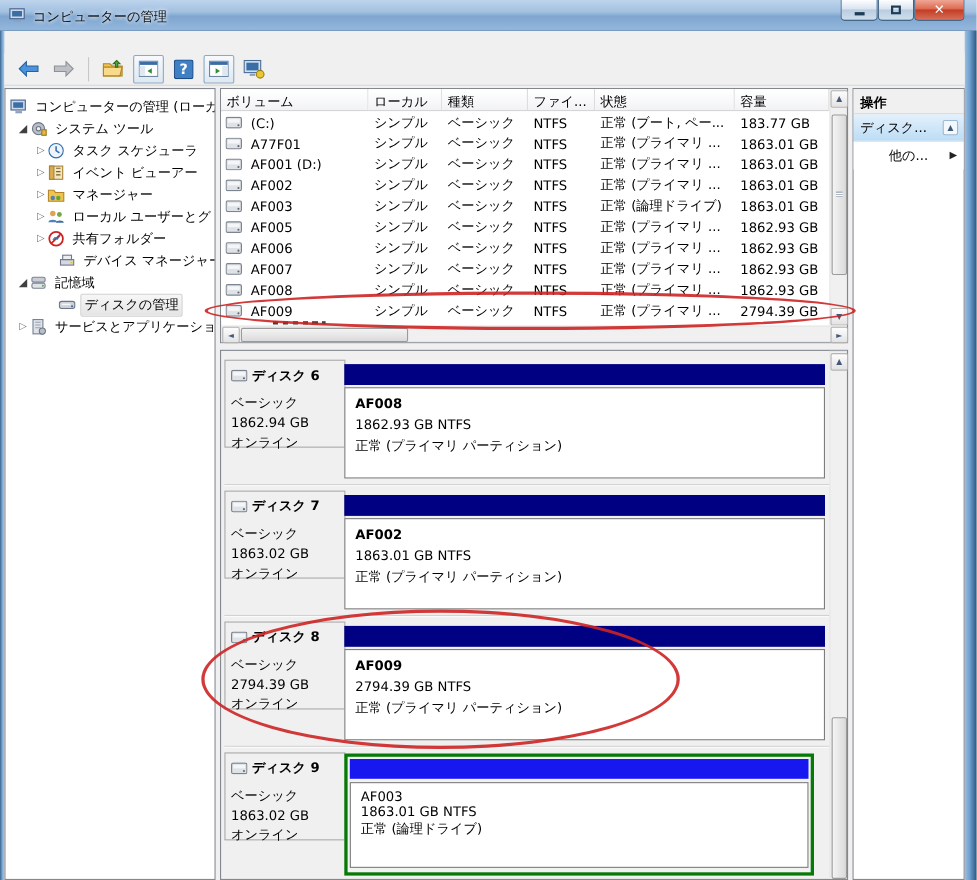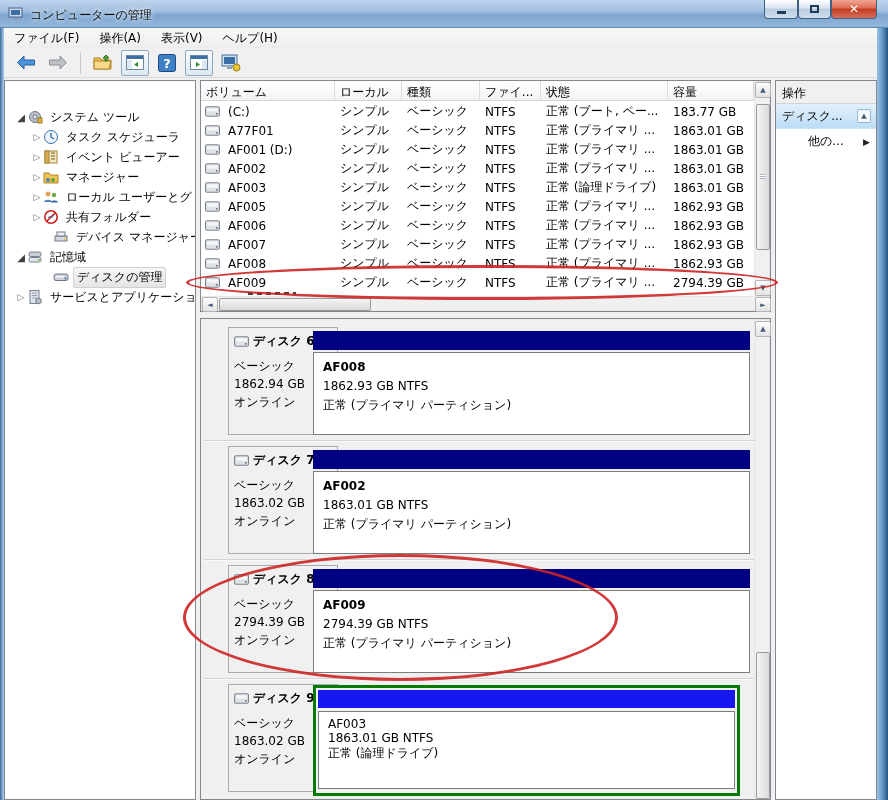--- a/index.html
+++ b/index.html
@@ -55,32 +55,32 @@
   
   .sb-track { background:#f0f0f0; border:1px solid #e6e6e6; }
   .sb-btn { background:linear-gradient(#fdfdfd,#e3e3e3); border:1px solid #b4b4b4; border-radius:2px;
     display:flex; align-items:center; justify-content:center; font-size:7px; color:#44587c; }
   .sb-thumb { background:linear-gradient(90deg,#f4f4f4,#dadada); border:1px solid #9a9a9a; border-radius:2px; }
   .sb-thumb.h { background:linear-gradient(#f4f4f4,#dadada); }
   .grip { position:absolute; left:3px; right:3px; top:50%; height:5px; margin-top:-3px;
     background:repeating-linear-gradient(#aeb6c2 0 1px,#fff 1px 2px); }
 
   
-  .disk-info { position:absolute; left:3px; width:110px; height:108px; background:#f0f0f0; border:1px solid #aaa; padding:5px 4px 0 5px;margin-left:24px; }
+  .disk-info { position:absolute; left:3px; width:110px; height:80px; background:#f0f0f0; border:1px solid #aaa; padding:5px 4px 0 5px; }
   .disk-info .dname { font-weight:bold; display:flex; align-items:center; gap:4px; margin-bottom:7px; white-space:nowrap; }
   .disk-info div.line { line-height:18px; white-space:nowrap; }
   .part-bar { position:absolute; left:112px; height:19px; }
   .part-box { position:absolute; left:112px; background:#fff; border:1px solid #7d7d7d; padding:5px 0 0 9px; }
   .part-box .pname { font-weight:bold; line-height:19px; white-space:nowrap; }
   .part-box .pline { line-height:19px; white-space:nowrap; }
   .divider { position:absolute; left:3px; width:550px; height:2px; border-top:1px solid #d2d2d2; border-bottom:1px solid #fafafa; }
   .extended { position:absolute; border:3px solid #067a06; background:#f2f2f2; }
 
   
-  .act-header { position:absolute; left:0; top:0; width:100px; height:23px; background:#f0f0f0; border-bottom:1px solid #d4d4d4; font-weight:normal; padding:4px 0 0 6px; }
+  .act-header { position:absolute; left:0; top:0; width:100px; height:23px; background:#f0f0f0; border-bottom:1px solid #d4d4d4; font-weight:bold; padding:4px 0 0 6px; }
   .act-section { position:absolute; left:0; top:23px; width:100px; height:25px;
     background:linear-gradient(#e3f1fc,#bcdcf5); border-bottom:1px solid #cfe3f4; display:flex; align-items:center; }
   .act-more { position:absolute; left:0; top:48px; width:100px; height:25px; background:#fff; display:flex; align-items:center; }
   .mini-btn { margin-left:auto; margin-right:5px; width:14px; height:14px; border:1px solid #9db8d2; border-radius:2px;
     background:#f3f8fd; font-size:7px; color:#3c5a77; display:flex; align-items:center; justify-content:center; }
 
   
   .red-ellipse { position:absolute; border:3px solid rgba(205,35,35,.9); border-radius:50%; pointer-events:none; z-index:50; }
 
   .smudge { position:absolute; background:repeating-linear-gradient(90deg,#3f3f3f 0 5px,transparent 5px 9px); }
@@ -101,26 +101,20 @@
         <div style="width:9px;height:3px;background:#1e3c57;margin-top:7px"></div>
       </div>
     <div class="abs cap-btn cap-minmax" style="left:798px;width:33px">
         <div class="glyph-max"></div>
       </div>
     <div class="abs cap-btn cap-close" style="left:831px;width:46px">✕</div>
   </div>
   <div class="abs glass-left"></div>
   <div class="abs glass-right"></div>
 
-  <div class="abs menubar">
-    <span class="menu-item">ファイル(F)</span>
-    <span class="menu-item">操作(A)</span>
-    <span class="menu-item">表示(V)</span>
-    <span class="menu-item">ヘルプ(H)</span>
-  </div>
 
   <div class="abs toolbar">
     <div class="tb-btn">
       <svg width="20" height="15" viewBox="0 0 20 15">
           <path d="M8 1 L1.5 7.5 L8 14 L8 10 H18.5 V5 H8 Z" fill="#4b93dd" stroke="#2a5f9e"></path>
         </svg>
     </div>
     <div class="tb-btn">
       <svg width="20" height="15" viewBox="0 0 20 15">
           <path d="M12 1 L18.5 7.5 L12 14 L12 10 H1.5 V5 H12 Z" fill="#bcc0c5" stroke="#8d9298"></path>
@@ -160,20 +154,28 @@
       <svg width="20" height="18" viewBox="0 0 20 18">
         <rect x="1" y="1" width="15" height="11" fill="#cfe0f0" stroke="#4a6d96"></rect>
         <rect x="3" y="3" width="11" height="7" fill="#3a6ea5"></rect>
         <rect x="6" y="13" width="5" height="2" fill="#8aa0bd"></rect>
         <circle cx="15.5" cy="13.5" r="3.5" fill="#e8c832" stroke="#9a7d14"></circle>
       </svg>
     </div>
   </div>
 
   <div class="abs pane tree-pane">
+    <div class="tree-row" style="left:4px;top:6px">
+      <svg class="ticon" viewBox="0 0 16 16">
+          <rect x="1" y="2" width="13" height="9" fill="#cdd9ea" stroke="#44618c"></rect>
+          <rect x="3" y="4" width="9" height="5" fill="#3a6ea5"></rect>
+          <rect x="5" y="12" width="6" height="2" fill="#8aa0bd"></rect>
+        </svg>
+      <span class="tree-label">コンピューターの管理 (ローカ</span>
+    </div>
     <div class="tree-row" style="left:10px;top:26px">
       <span class="exp open">◢</span>
       <svg class="ticon" viewBox="0 0 16 16">
           <circle cx="8" cy="8" r="5.5" fill="#b9bfc8" stroke="#6d7684"></circle>
           <circle cx="8" cy="8" r="2" fill="#f0f0f0" stroke="#6d7684"></circle>
           <rect x="11" y="9" width="4" height="5" fill="#e8b64c" stroke="#9a7d14"></rect>
         </svg>
       <span class="tree-label">システム ツール</span>
     </div>
     <div class="tree-row" style="left:26px;top:46px">

